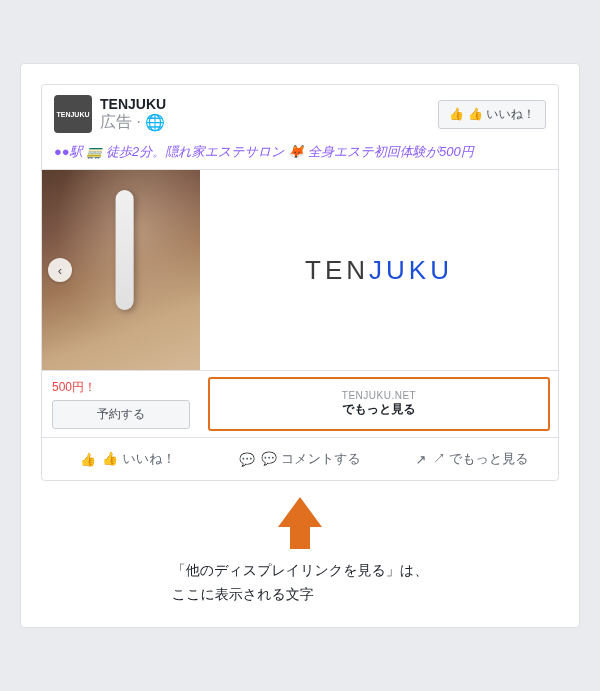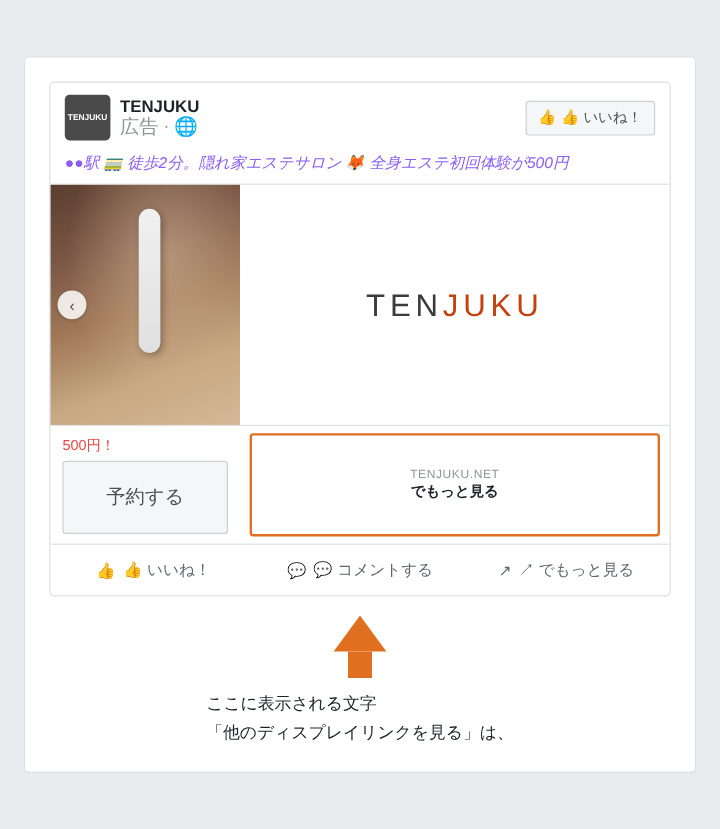--- a/index.html
+++ b/index.html
@@ -145,21 +145,21 @@
       align-items: center;
       padding: 20px;
     }
     .fb-brand-name {
       font-size: 26px;
       font-weight: 300;
       color: #3b3b3b;
       letter-spacing: 4px;
     }
     .fb-brand-name span.accent {
-      color: #c2410c;
+      color: #1d4ed8;
       font-weight: 300;
     }
     
     .fb-bottom-strip {
       display: flex;
       align-items: stretch;
       border-top: 1px solid #dddfe2;
     }
     .fb-price-book {
       width: 158px;
@@ -169,22 +169,22 @@
       gap: 4px;
       flex-shrink: 0;
     }
     .fb-price-text {
       font-size: 12px;
       color: #ef4444;
     }
     .fb-book-btn {
       border: 1px solid #ccd0d5;
       border-radius: 3px;
-      padding: 19px 10px;
-      font-size: 16px;
+      padding: 5px 10px;
+      font-size: 12px;
       color: #4b4f56;
       background: #f5f6f7;
       cursor: pointer;
       text-align: center;
     }
     .fb-cta-box {
       flex: 1;
       border: 2.5px solid #e07020;
       border-radius: 3px;
       margin: 6px 8px;
@@ -318,17 +318,17 @@
         <span>↗</span>
         <span>↗ でもっと見る</span>
       </div>
     </div>
   </div>
 
   <div class="annotation-area">
     <div class="arrow-up"></div>
     <div class="arrow-stem"></div>
     <div class="annotation-text">
+      <div>「他のディスプレイリンクを見る」は、</div>
       <div>ここに表示される文字</div>
-      <div>「他のディスプレイリンクを見る」は、</div>
     </div>
   </div>
 </div>
 
 </body></html>

